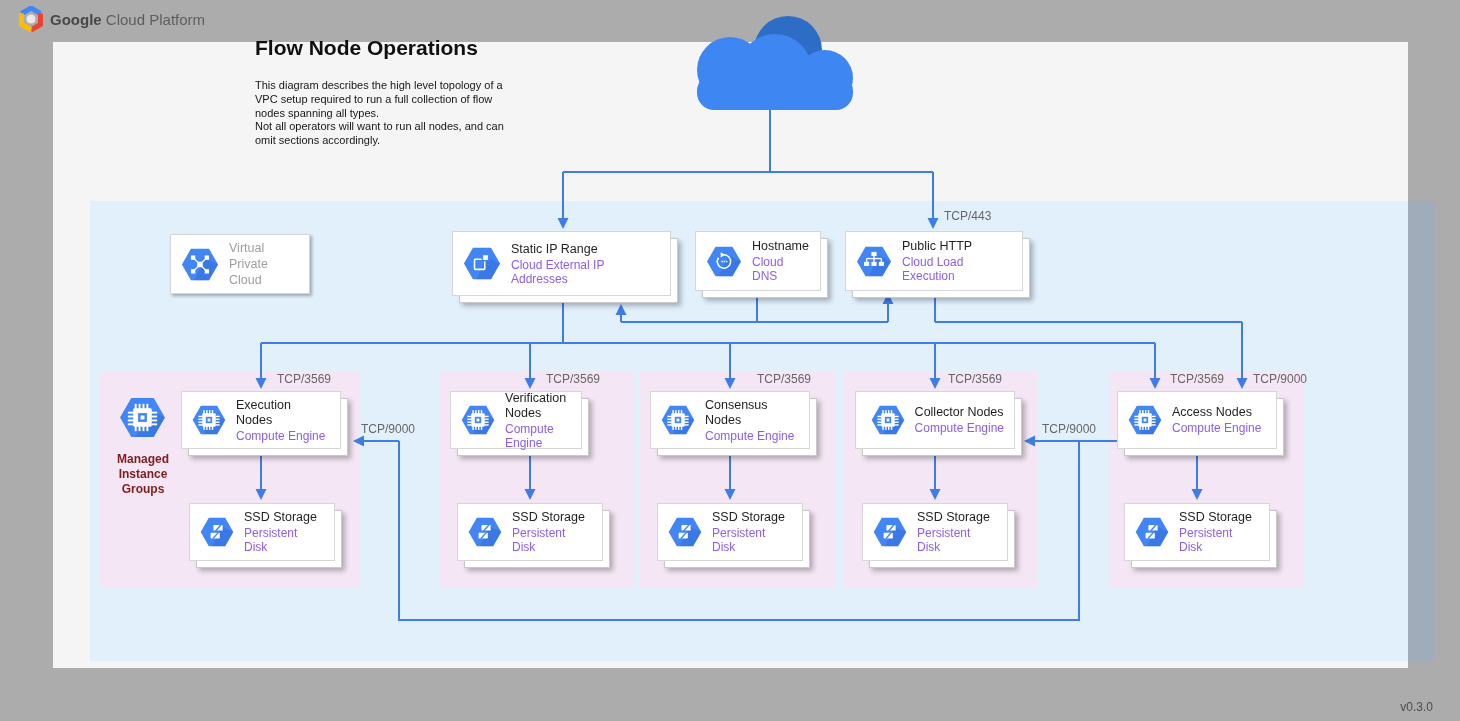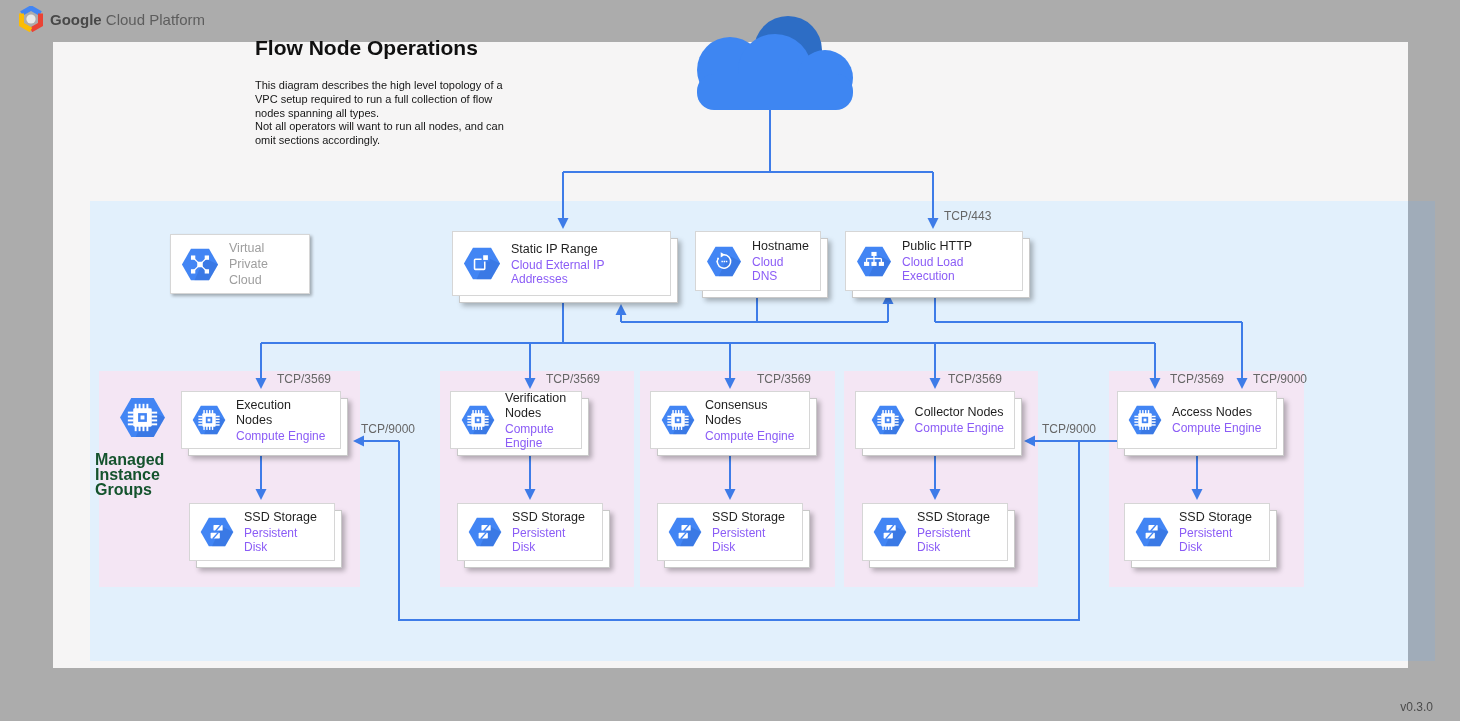--- a/index.html
+++ b/index.html
@@ -17,22 +17,22 @@
   .card .tt{font-size:12.5px;color:#1f1f1f;line-height:15px;}
   .card .st{font-size:12px;color:#8b5cf6;line-height:14px;margin-top:1px;}
   .card .gray{color:#9e9e9e;font-size:12.5px;line-height:16px;}
   .preline{white-space:pre-line;}
   .hexicon{flex-shrink:0;}
   .tcp{position:absolute;font-size:12px;color:#666666;z-index:4;}
   .brand{position:absolute;left:50px;top:11px;font-size:15px;color:#5d5d5d;z-index:5;text-align:center;}
   .brand b{color:#484848;font-weight:700;}
   .dia-title{position:absolute;left:255px;top:36px;font-size:21px;font-weight:700;color:#101010;z-index:4;}
   .dia-desc{position:absolute;left:255px;top:79px;width:285px;font-size:11px;line-height:13.8px;color:#161616;z-index:4;}
-  .mig-label{position:absolute;left:95px;top:452px;width:96px;font-size:16px;
-             font-weight:700;color:#14532d;line-height:15px;z-index:4;}
+  .mig-label{position:absolute;left:95px;top:452px;width:96px;text-align:center;font-size:12px;
+             font-weight:700;color:#7f1d1d;line-height:15px;z-index:4;}
   .version{position:absolute;right:27px;top:700px;font-size:12px;color:#4c4c4c;z-index:5;text-align:center;}
   .logo{position:absolute;left:18px;top:6px;z-index:5;}
   .cloud{position:absolute;left:683px;top:14px;z-index:3;}
 </style>
 </head>
 <body>
 
 <svg width="0" height="0" style="position:absolute">
   <defs>
     <g id="hexbase">

